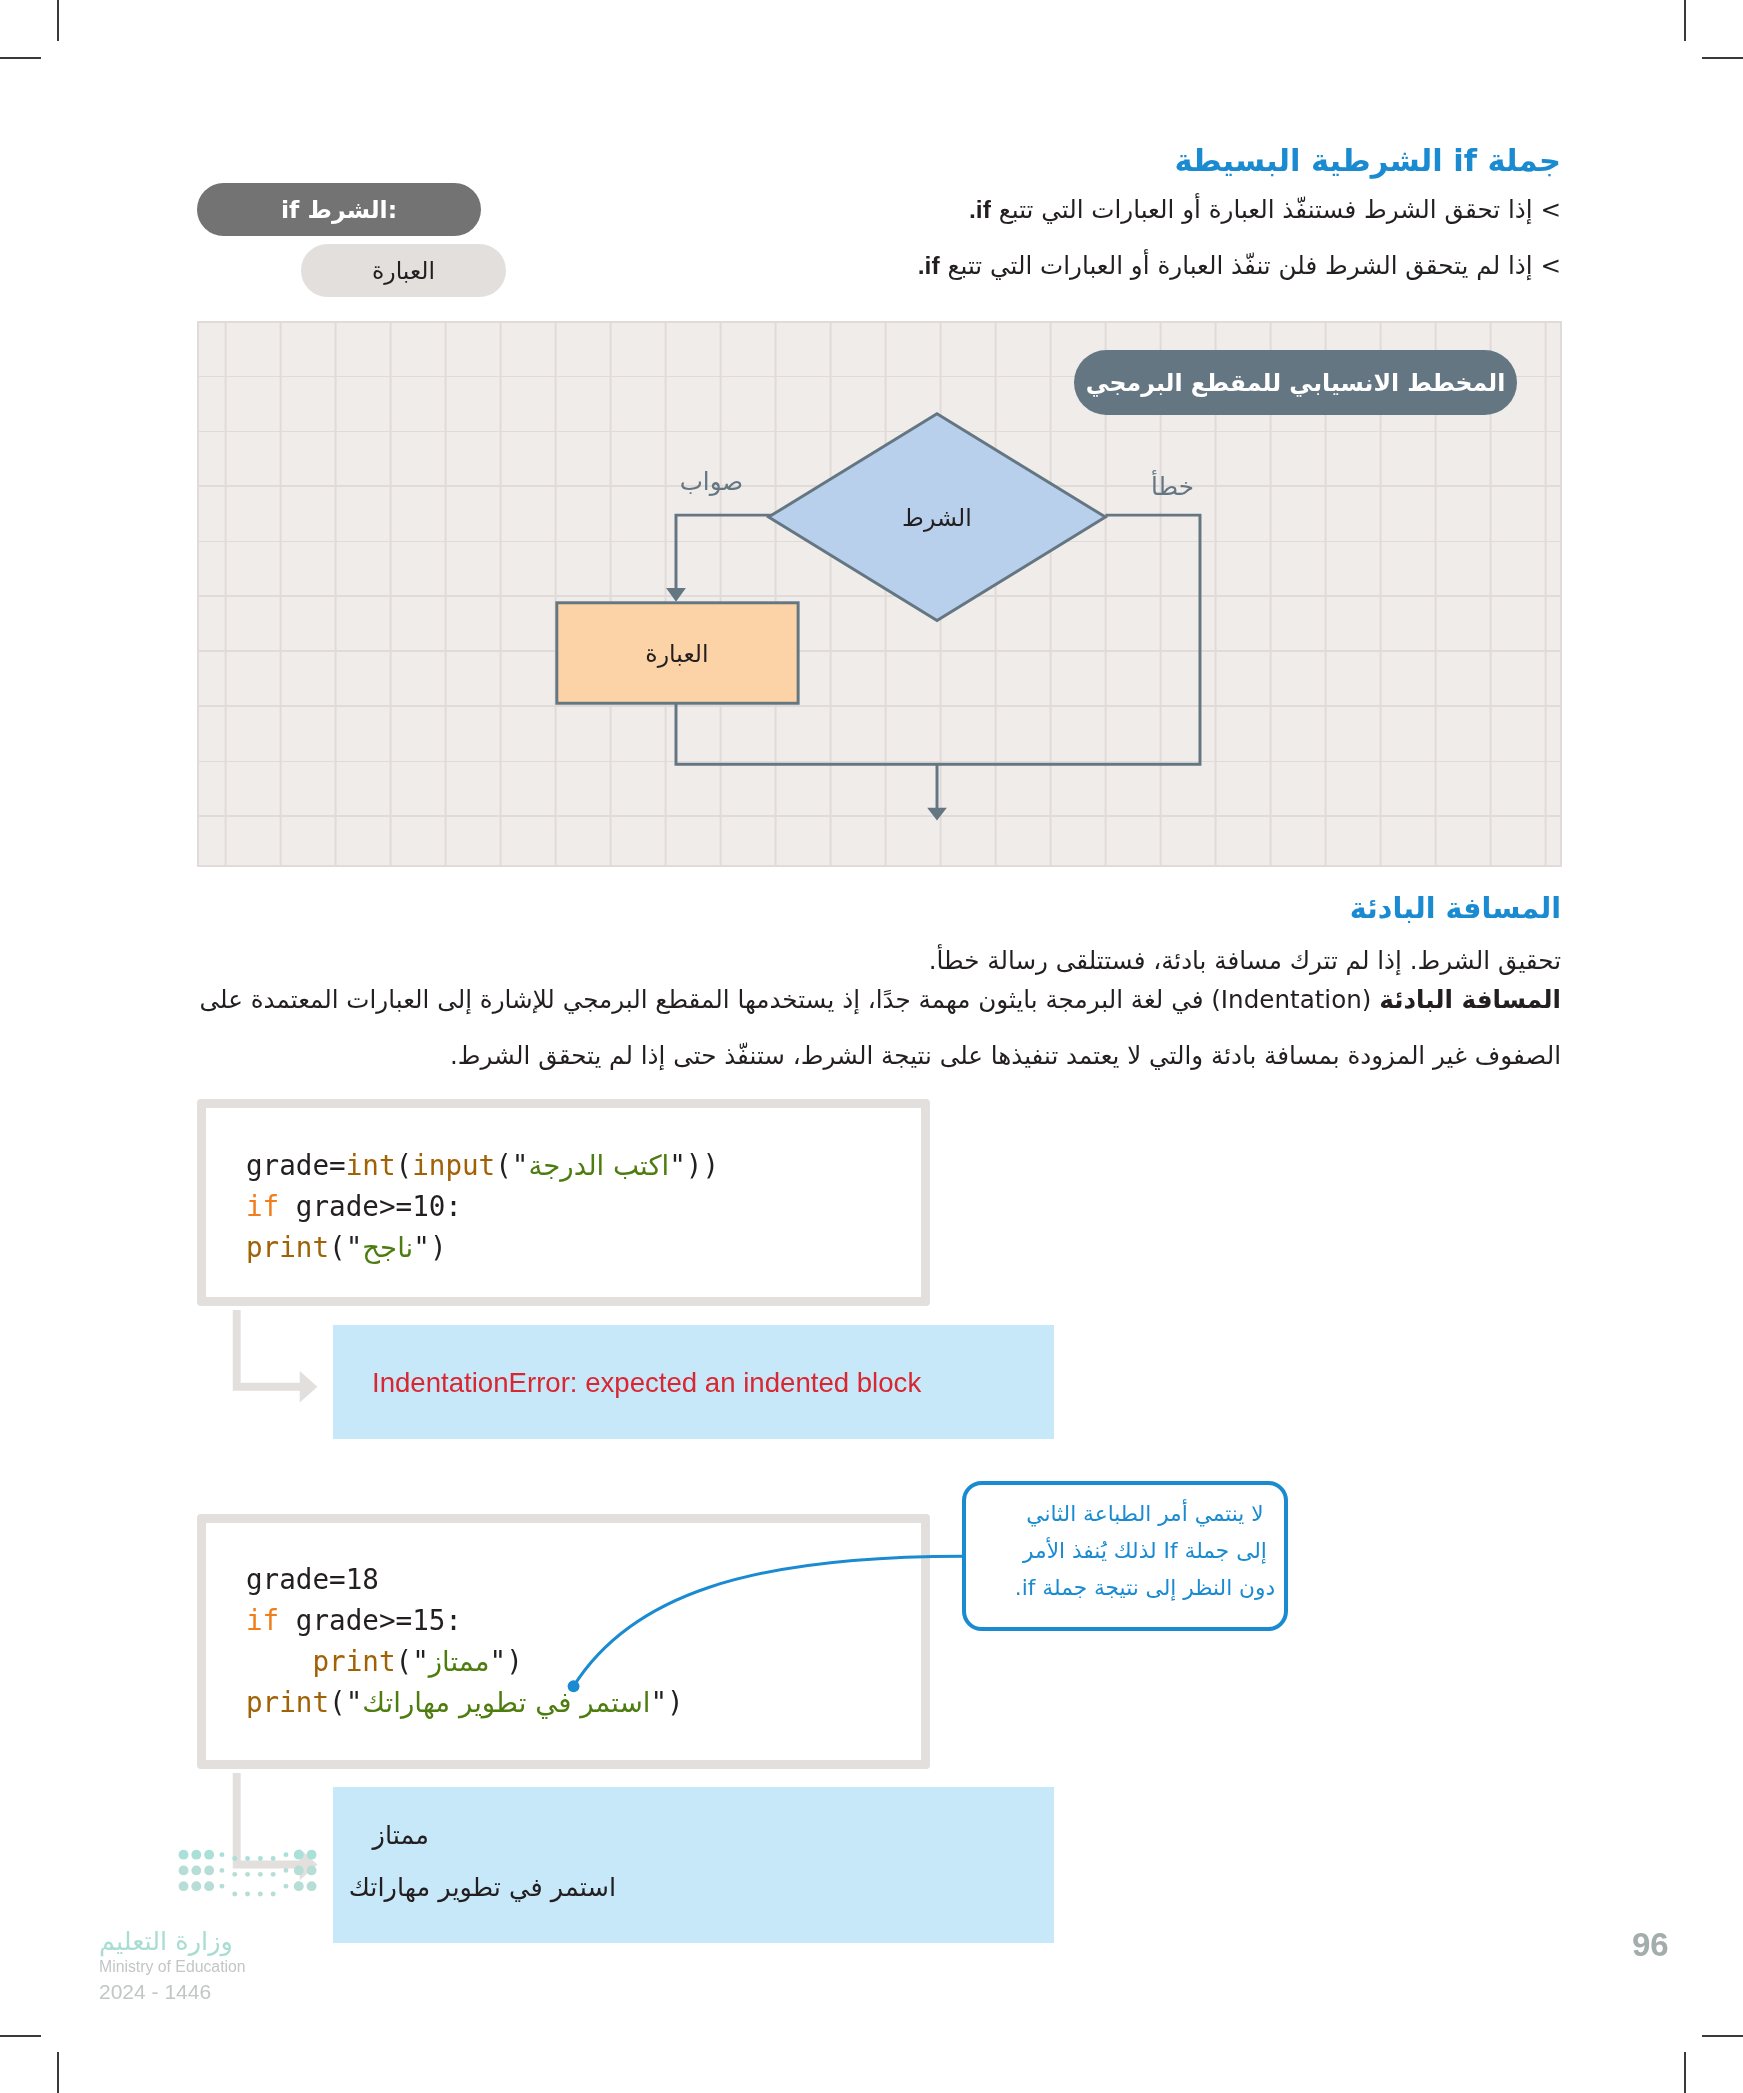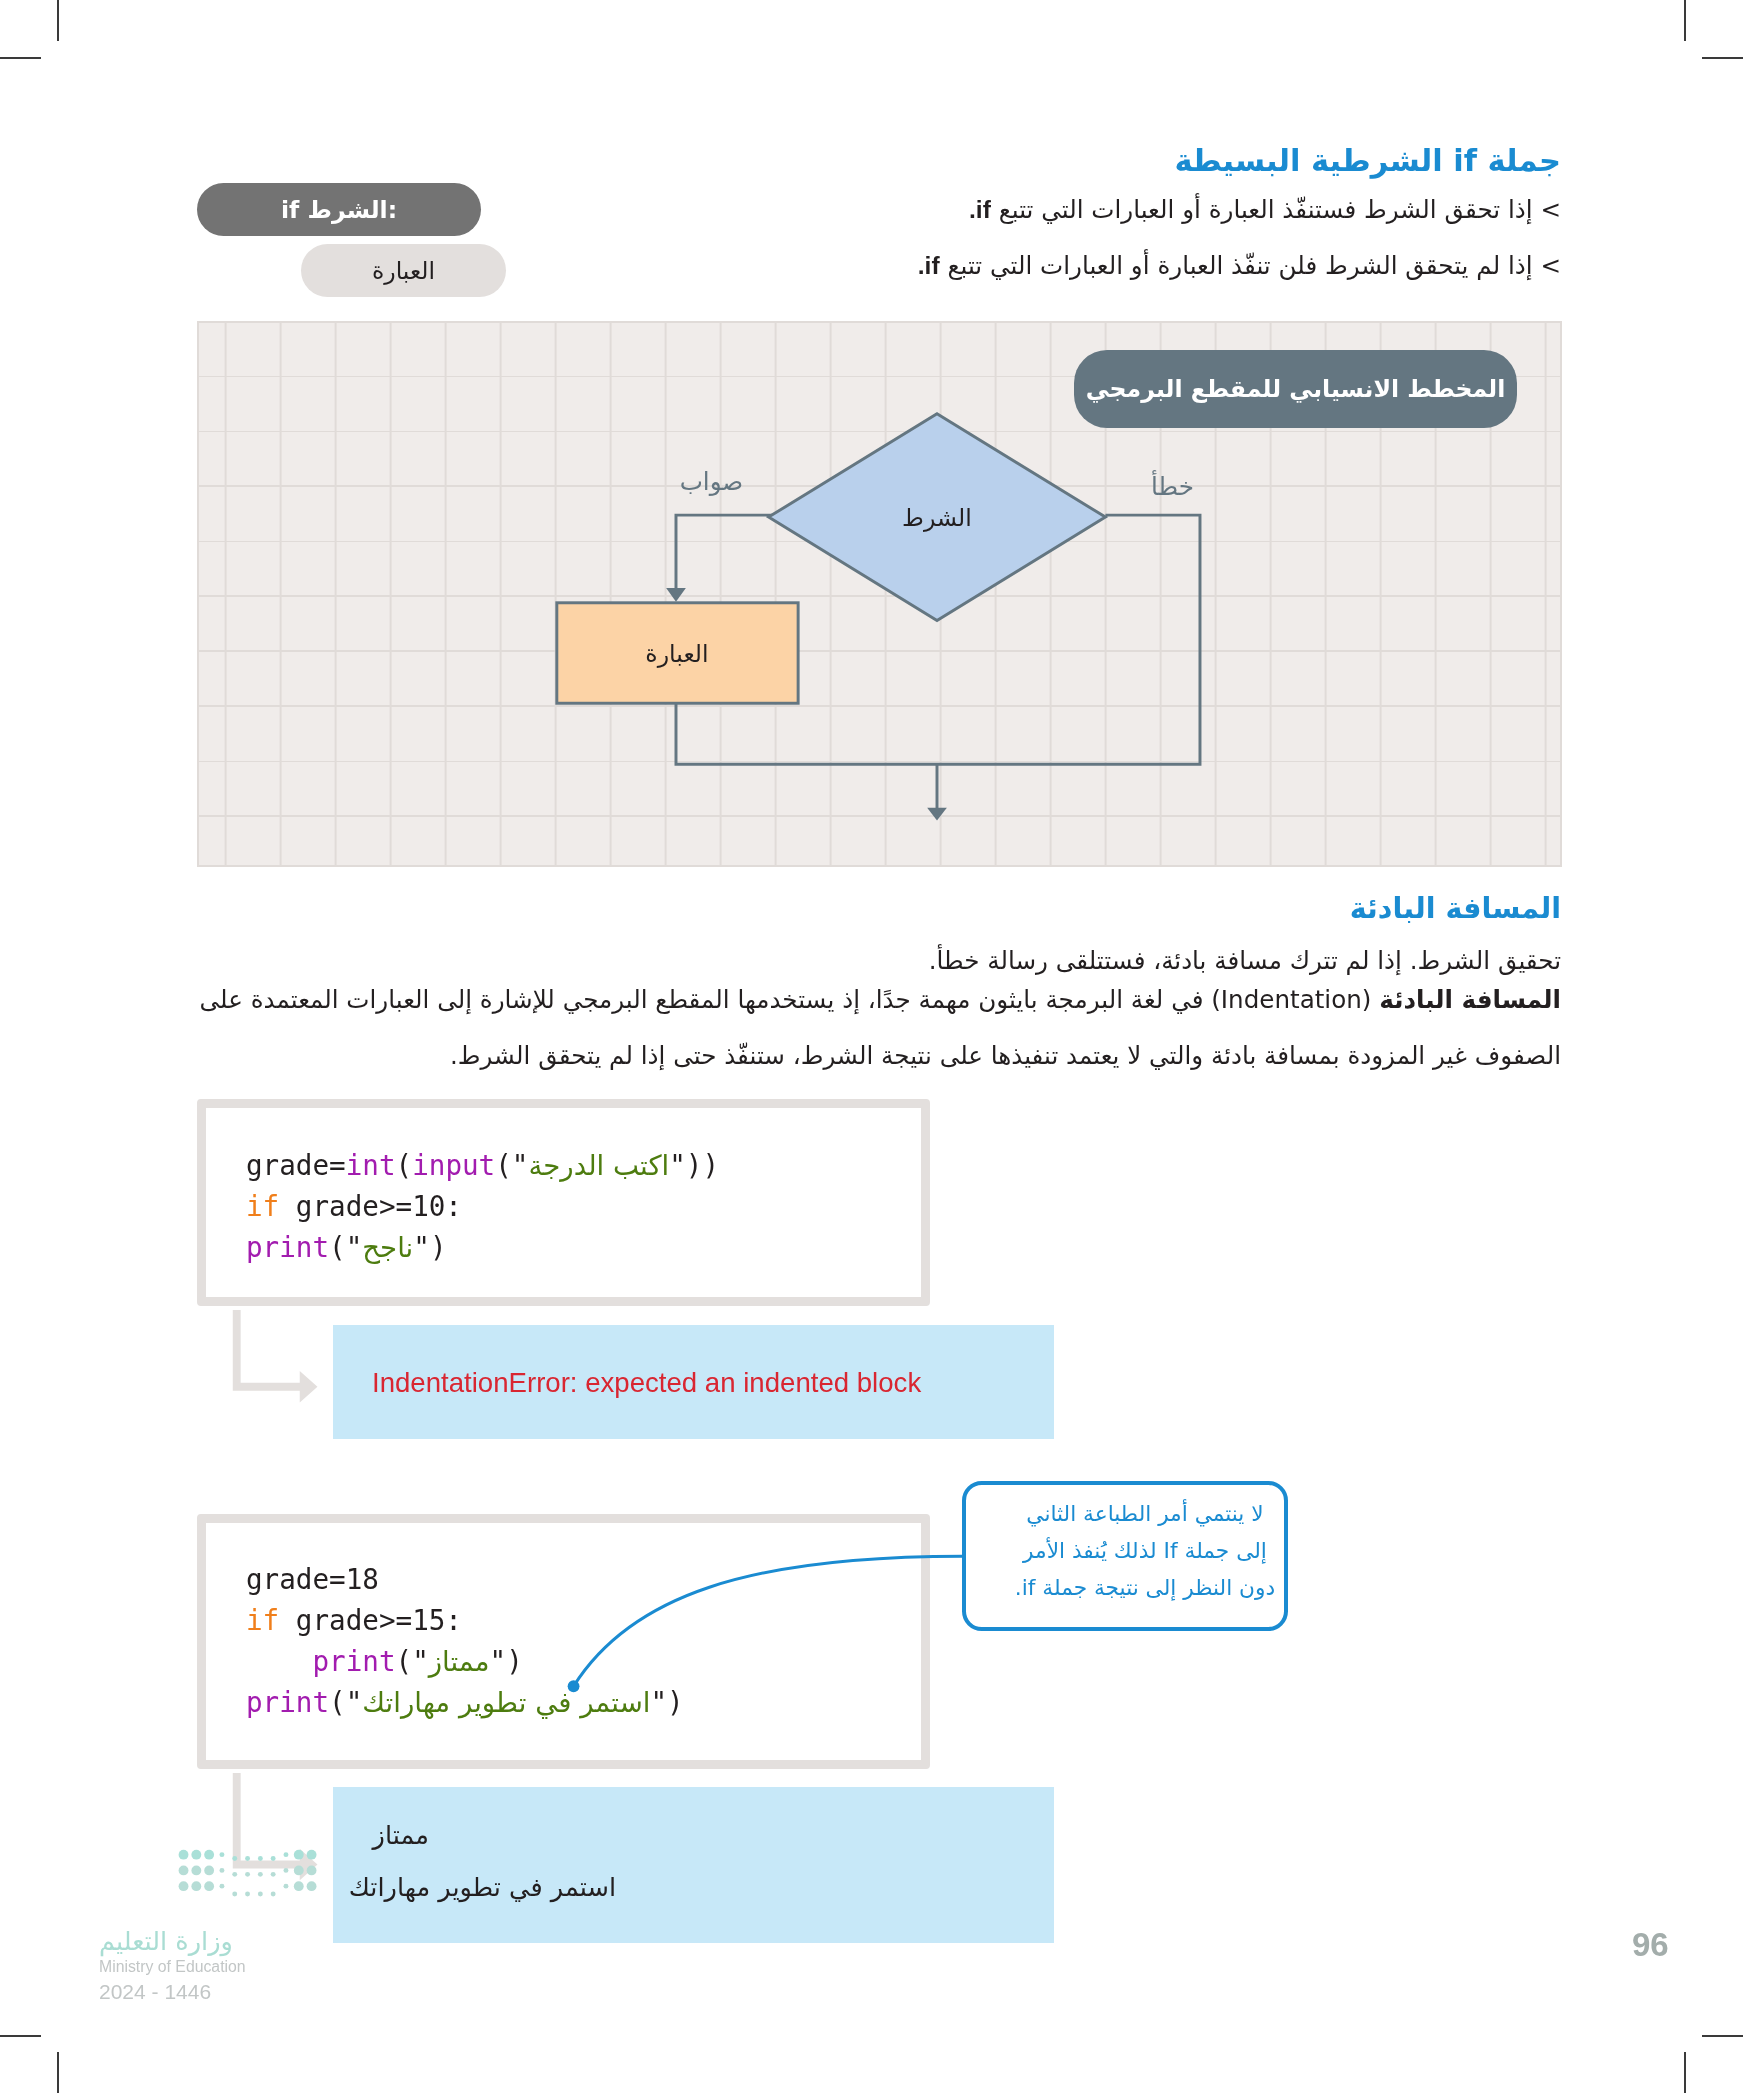--- a/index.html
+++ b/index.html
@@ -23,30 +23,30 @@
   
   .grid-area { position: absolute; left: 197px; top: 321px; width: 1365px; height: 546px;
     background-color: #f0ecea;
     border: 2px solid #e0dbd8;
     background-image:
       linear-gradient(to right, #e0dbd8 2px, transparent 2px),
       linear-gradient(to bottom, #e0dbd8 2px, transparent 2px);
     background-size: 55px 55px;
     background-position: 25.6px 52px;
   }
-  .fc-title { position: absolute; left: 1074px; top: 350px; width: 443px; height: 78px; background: #647681; color: #fff; border-radius: 33px;
+  .fc-title { position: absolute; left: 1074px; top: 350px; width: 443px; height: 65px; background: #647681; color: #fff; border-radius: 33px;
     display: flex; align-items: center; justify-content: center; font-size: 23.6px; font-weight: bold; }
   svg.flow { position: absolute; left: 0; top: 0; }
 
   
   .para { position: absolute; right: 183px; font-size: 24.6px; text-align: right; line-height: 39px; }
 
   .code-box { position: absolute; background: #fff; border: 9.9px solid #e3dfdd; border-radius: 3.9px; }
   .code { position: absolute; font-family: "DejaVu Sans Mono", monospace; font-size: 27.6px; line-height: 41px; white-space: pre; color: #231f20; }
-  .kw-purple { color: #a21caf; margin-top: 48px; }
+  .kw-purple { color: #a16207; margin-top: 48px; }
   .kw-orange { color: #f07f1b; }
   .str-green { color: #4d7c0f; font-family: "DejaVu Sans", sans-serif; }
 
   .out-box { position: absolute; background: #c7e8f8; }
   .err-text { position: absolute; color: #d92631; font-size: 27.6px; font-family: "Liberation Sans", sans-serif; }
   .out-line { position: absolute; font-size: 25.6px; text-align: right; }
 
   .note { position: absolute; left: 962px; top: 1481px; width: 326px; height: 150px; border: 4.9px solid #1a8bd1; border-radius: 19.7px; background: #fff;
     color: #1a8bd1; font-size: 21.7px; text-align: center; line-height: 37px; padding-top: 9.9px; padding-left: 40px; }
 

